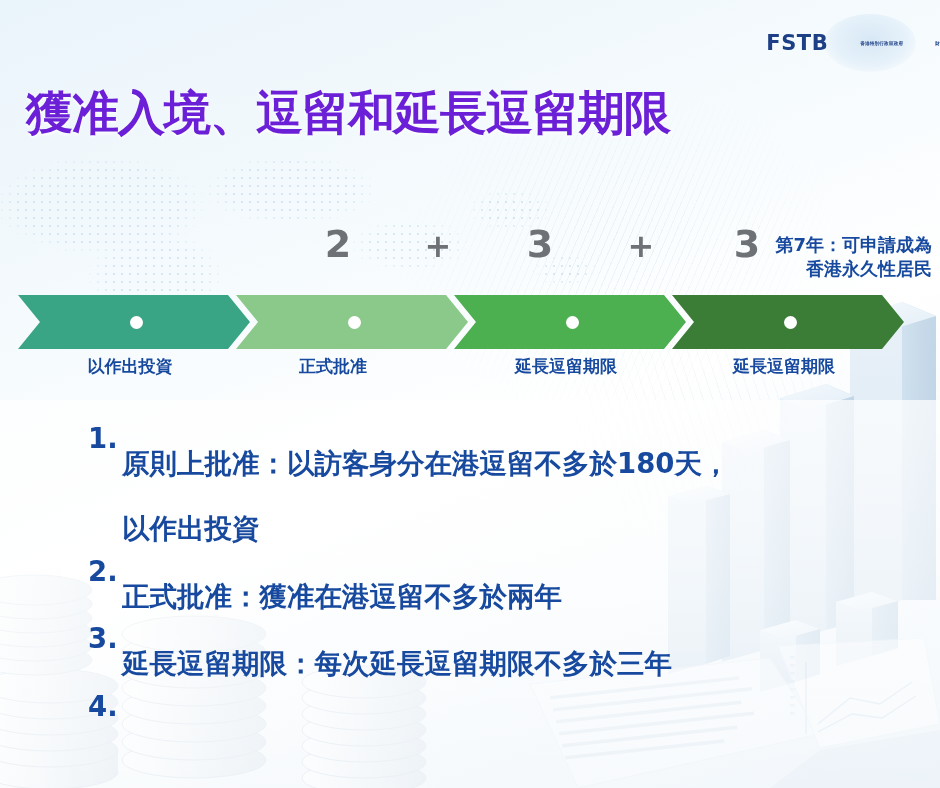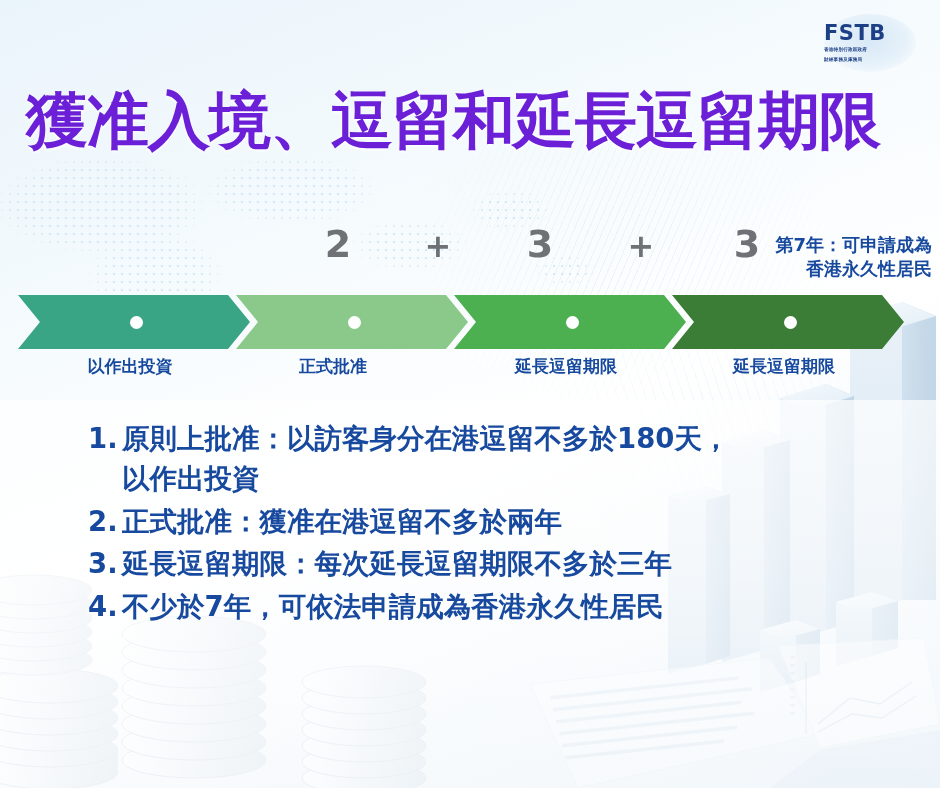--- a/index.html
+++ b/index.html
@@ -64,36 +64,37 @@
 
   
   #veil{
     left:0;top:400px;width:940px;height:388px;
     background:linear-gradient(180deg,rgba(255,255,255,.72) 0%,rgba(255,255,255,.62) 45%,rgba(255,255,255,.42) 100%);
   }
 
   
   #logo{
     position:absolute;right:24px;top:14px;width:92px;height:58px;
-    display:flex;flex-direction:column;align-items:flex-start;justify-content:center;
+    display:flex;flex-direction:row;align-items:center;justify-content:center;
     border-radius:50%;
     background:radial-gradient(ellipse at 50% 45%,rgba(214,231,245,.95) 0%,rgba(226,239,249,.75) 58%,rgba(235,245,252,0) 78%);
+    gap:32px;
   }
   #logo .mark{
     font-weight:bold;font-size:21px;letter-spacing:.5px;color:#1d3f86;line-height:1;
   }
   #logo .cn{
     margin-top:3px;font-size:4.6px;line-height:1.45;color:#1d3f86;text-align:center;
     letter-spacing:.2px;white-space:nowrap;font-weight:bold;
   }
 
   
   #title{
     position:absolute;left:26px;top:88px;width:890px;
-    font-size:62px;font-weight:bold;color:#6b1fd6;letter-spacing:-1px;
+    font-size:47px;font-weight:bold;color:#6b1fd6;letter-spacing:-1px;
     line-height:1.05;white-space:nowrap;
     text-shadow:0 2px 3px rgba(255,255,255,.85);
   }
 
   
   #timeline{position:absolute;left:0;top:225px;width:940px;height:150px;}
 
   .num-row{position:absolute;left:0;top:0;width:940px;height:52px;}
   .num{
     position:absolute;top:0;font-size:38px;font-weight:bold;color:#6e7276;line-height:1;
@@ -131,21 +132,21 @@
     position:absolute;left:88px;top:418px;width:810px;
     color:#17499e;font-size:27.5px;font-weight:bold;line-height:1.47;
   }
   #list .li{
     display:flex;align-items:flex-start;margin-bottom:2px;
   }
   #list .marker{
     flex:0 0 auto;min-width:34px;text-align:left;
   }
   #list .body{flex:1 1 auto;}
-  #list .cont{display:block;}
+  #list .cont{display:block;margin-top:25px;}
 </style>
 </head>
 <body>
 
 <div id="slide">
 
   <div class="bg-layer" id="dotmap"></div>
   <div class="bg-layer" id="sheen"></div>
   <div class="bg-layer" id="sheen2"></div>
 
@@ -342,18 +343,17 @@
     <div class="li">
       <span class="marker">3.</span>
       <span class="body">
         <span class="cont">延長逗留期限：每次延長逗留期限不多於三年</span>
       </span>
     </div>
 
     <div class="li">
       <span class="marker">4.</span>
       <span class="body">
-        <span class="cont">不少於7年，可依法申請成為香港永久性居民</span>
       </span>
     </div>
 
   </div>
 </div>
 
 </body></html>

